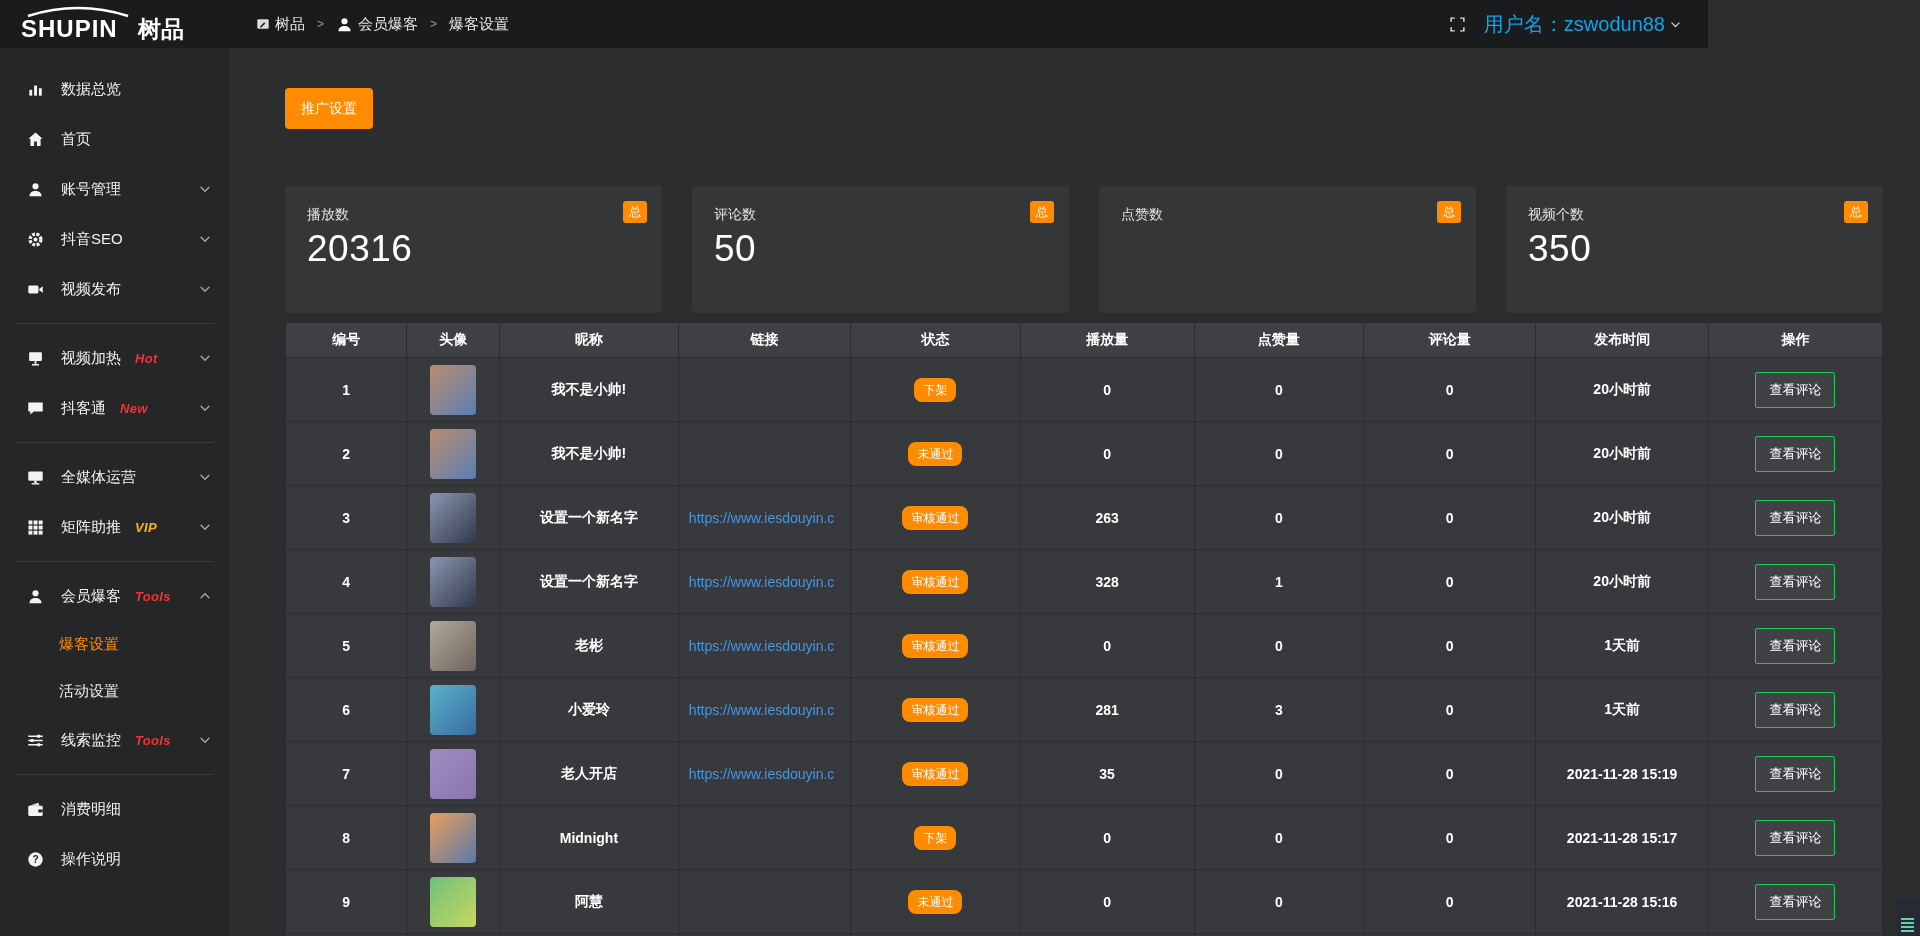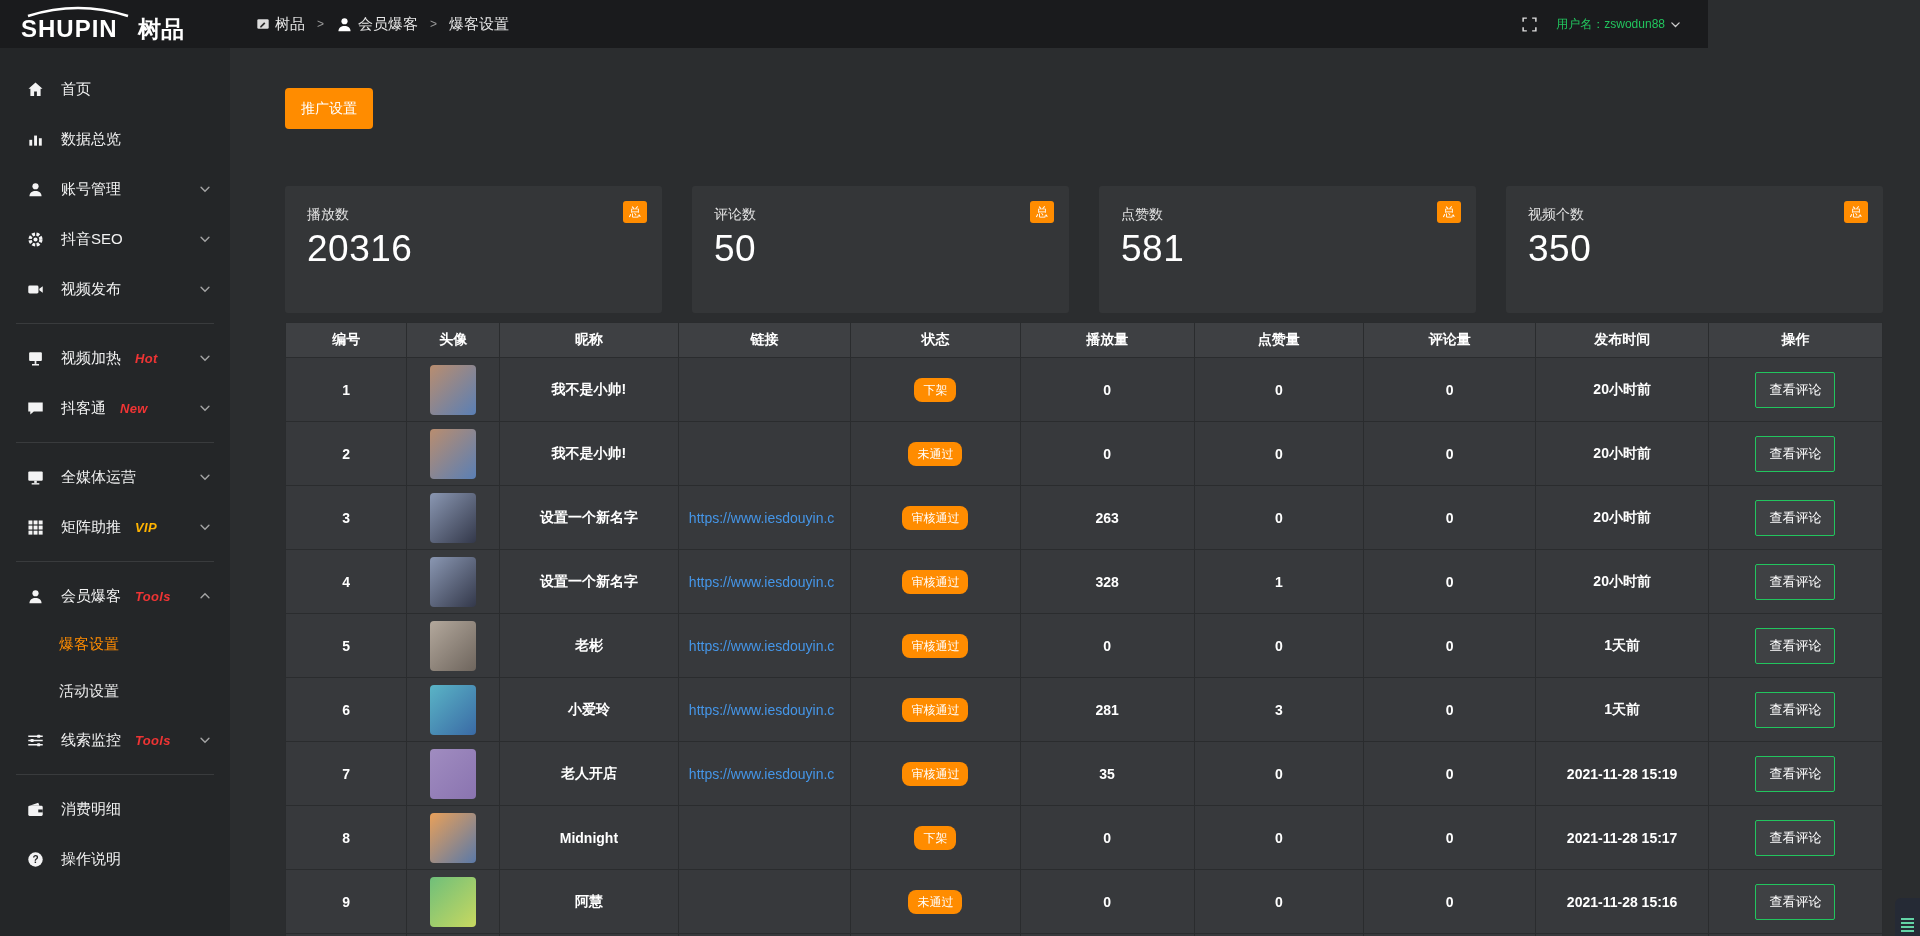--- a/index.html
+++ b/index.html
@@ -14,21 +14,21 @@
   .topbar {
     position:absolute; top:0; left:0; width:1708px; height:48px;
     background:#1a1b1d; display:flex; align-items:center; z-index:20;
   }
   .logo { width:230px; display:flex; align-items:center; padding-left:16px; flex-shrink:0; }
   .logo svg { display:block; }
   .breadcrumb { display:flex; align-items:center; margin-left:26px; font-size:15px; color:#e6e6e6; flex:1; }
   .crumb { display:flex; align-items:center; gap:5px; cursor:pointer; }
   .crumb .cicon { display:flex; align-items:center; }
   .crumb-sep { color:#9a9a9a; font-size:12px; margin:0 12px; }
-  .topbar-right { display:flex; align-items:center; gap:18px; padding-right:26px; font-size:12px; color:#22c55e; }
+  .topbar-right { display:flex; align-items:center; gap:18px; padding-right:26px; font-size:20px; color:#0ea5e9; }
   .fullscreen-btn { display:flex; cursor:pointer; }
   .username { display:flex; align-items:center; gap:4px; cursor:pointer; }
 
   
   .sidebar {
     position:absolute; top:48px; left:0; bottom:0; width:230px;
     background:#242628; padding-top:16px; z-index:10; overflow:hidden;
   }
   .side-item {
     height:50px; display:flex; align-items:center;
@@ -155,36 +155,36 @@
           </svg>
       </span>
     </span>
   </div>
 </div>
 
 <div class="sidebar" id="sidebar">
     <div class="side-item">
       <span class="sicon">
         <svg viewBox="0 0 16 16" width="17" height="17">
-          <path fill="#fff" d="M8 1.4 1.4 7.2h1.8V14h3.5V9.9h2.6V14h3.5V7.2h1.8z"></path>
-        </svg>
-      </span>
-      <span>首页</span>
-    </div>
-    <div class="side-item">
-      <span class="sicon">
-        <svg viewBox="0 0 16 16" width="17" height="17">
           <g fill="#fff">
             <rect x="2.2" y="8.3" width="2.7" height="5.5"></rect>
             <rect x="6.7" y="4.3" width="2.7" height="9.5"></rect>
             <rect x="11.2" y="6.8" width="2.7" height="7"></rect>
           </g>
         </svg>
       </span>
       <span>数据总览</span>
+    </div>
+    <div class="side-item">
+      <span class="sicon">
+        <svg viewBox="0 0 16 16" width="17" height="17">
+          <path fill="#fff" d="M8 1.4 1.4 7.2h1.8V14h3.5V9.9h2.6V14h3.5V7.2h1.8z"></path>
+        </svg>
+      </span>
+      <span>首页</span>
     </div>
     <div class="side-item">
       <span class="sicon">
         <svg viewBox="0 0 16 16" width="17" height="17">
           <g fill="#fff">
             <circle cx="8" cy="4.9" r="2.9"></circle>
             <path d="M2.3 14.3c0-3.2 2.6-4.9 5.7-4.9s5.7 1.7 5.7 4.9z"></path>
           </g>
         </svg>
       </span>
@@ -376,21 +376,20 @@
     <div class="card-value">20316</div>
     <span class="card-badge">总</span>
   </div>
       <div class="card">
     <div class="card-label">评论数</div>
     <div class="card-value">50</div>
     <span class="card-badge">总</span>
   </div>
       <div class="card">
     <div class="card-label">点赞数</div>
-    <div class="card-value">581</div>
     <span class="card-badge">总</span>
   </div>
       <div class="card">
     <div class="card-label">视频个数</div>
     <div class="card-value">350</div>
     <span class="card-badge">总</span>
   </div>
     </div>
 
   <div class="table-wrap">

